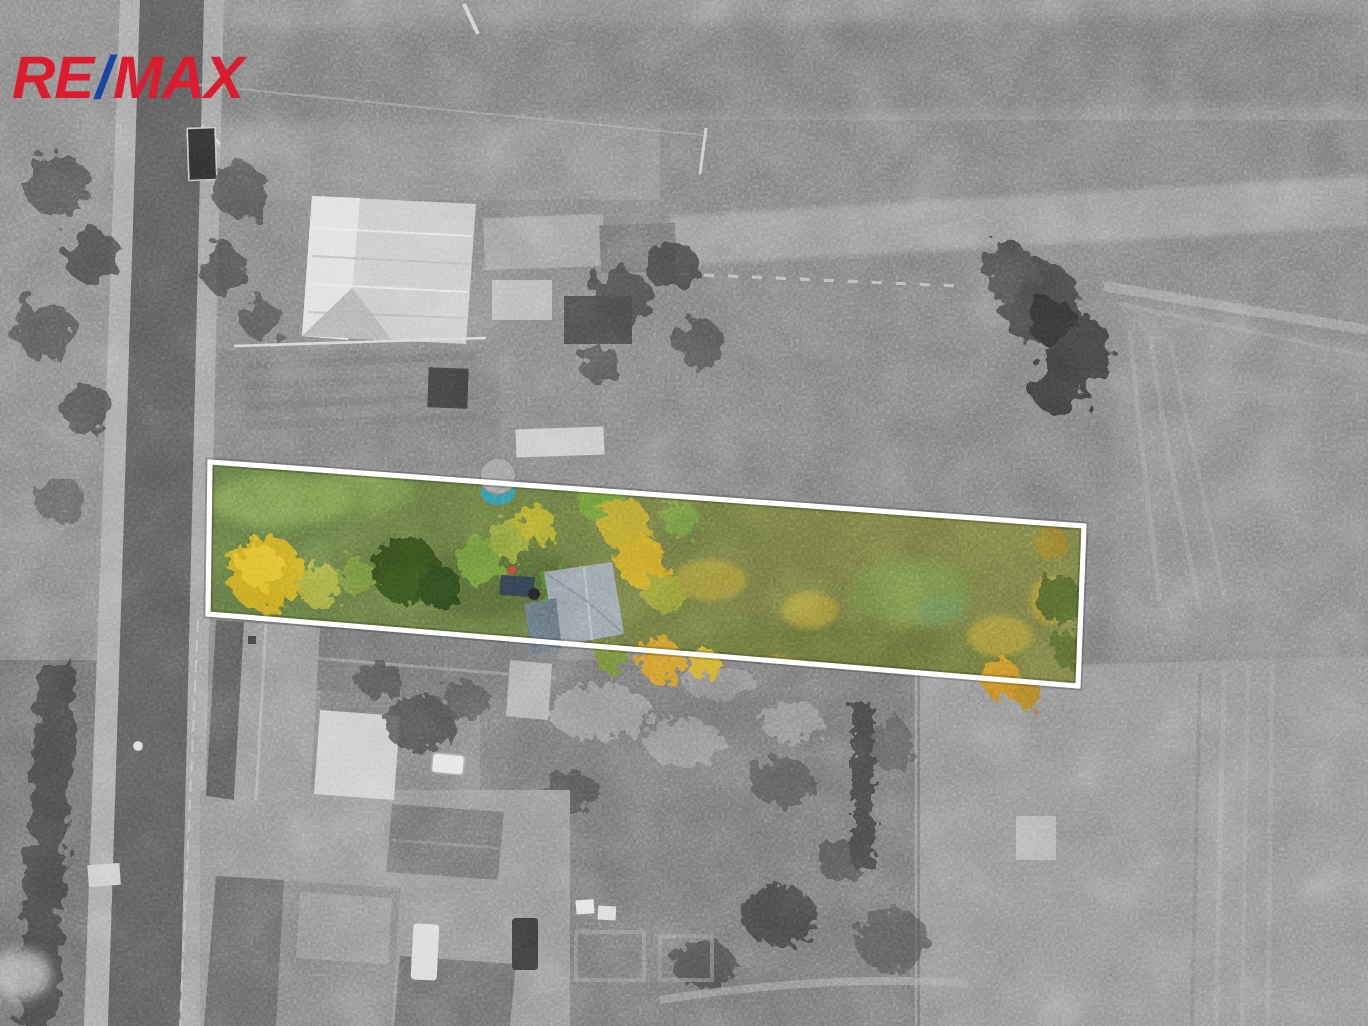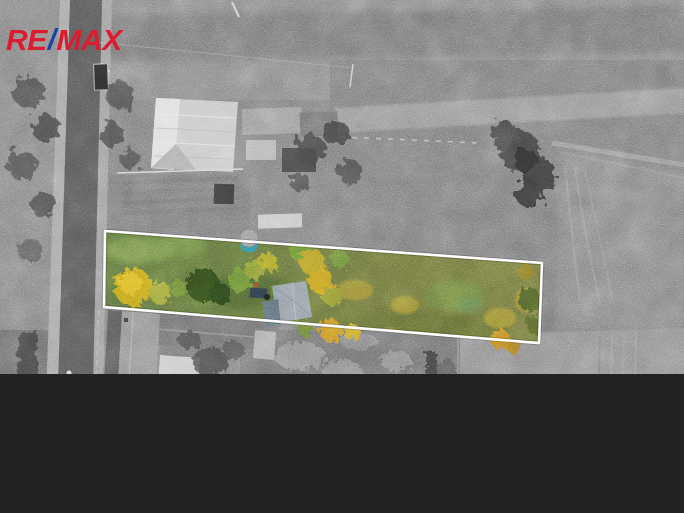--- a/index.html
+++ b/index.html
@@ -1,16 +1,16 @@
 <!DOCTYPE html>
 <html><head>
 <meta charset="utf-8">
 <style>
   html,body{margin:0;padding:0;background:#222;}
-  .stage{position:relative;width:684px;height:374px;overflow:hidden;background:#7d7d7d;
+  .stage{position:relative;width:684px;height:513px;overflow:hidden;background:#7d7d7d;
          font-family:"Liberation Sans", sans-serif;}
   .stage svg{position:absolute;left:0;top:0;display:block;}
   .remax-logo{position:absolute;left:6px;top:24px;z-index:10;
       font-family:"Liberation Sans", sans-serif;
       font-weight:bold;font-style:italic;font-size:30px;line-height:32px;
       letter-spacing:-0.5px;white-space:nowrap;user-select:none;}
   .remax-logo .slash{padding:0 1px;}
 </style>
 </head>
 <body>

